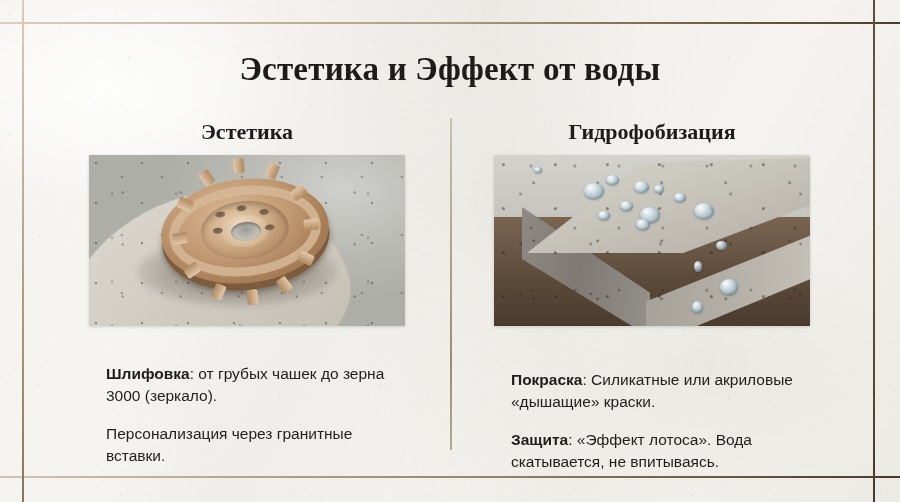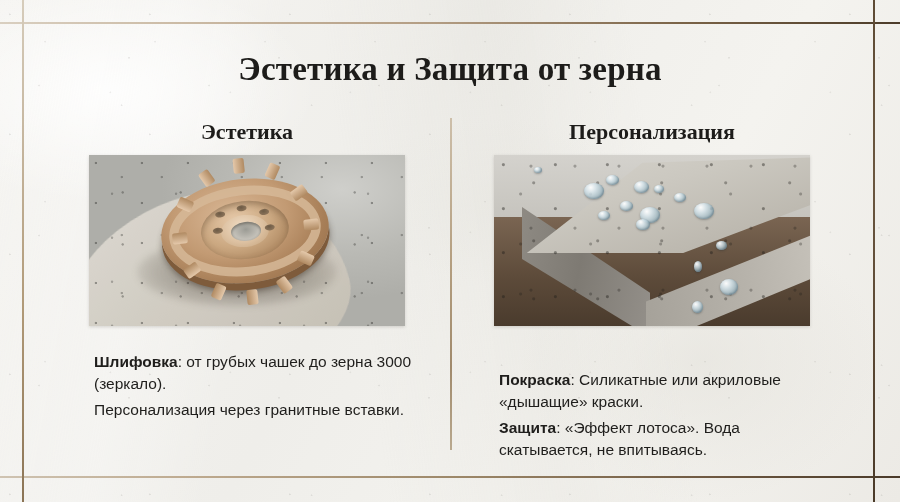--- a/index.html
+++ b/index.html
@@ -286,40 +286,40 @@
 
   
   .body-block {
     position: absolute;
     font-size: 15.5px;
     line-height: 22px;
     color: #1f1e1c;
   }
   .body-block.left  { left: 90px;  top: 347px; width: 330px; }
   .body-block.right { left: 495px; top: 347px; width: 330px; }
-  .body-para { margin: 4px; }
+  .body-para { margin: 16px; }
   .body-para + .body-para { margin-top: 0px; }
   .body-para.gap { margin-top: 22px; }
   .lead { font-weight: bold; }
 </style>
 </head>
 <body>
 
 <div class="slide">
 
   <div class="bg-texture"></div>
   <div class="bg-streaks"></div>
   <div class="bg-speckle"></div>
 
   <div class="frame-line frame-h-top"></div>
   <div class="frame-line frame-h-bottom"></div>
   <div class="frame-line frame-v-left"></div>
   <div class="frame-line frame-v-right"></div>
 
-  <div class="title">Эстетика и Защита от зерна</div>
+  <div class="title">Эстетика и Эффект от воды</div>
 
   <div class="center-divider"></div>
 
   <div class="col-heading left">Эстетика</div>
 
   <div class="photo left">
     <div class="grind-scene"></div>
     <div class="polished-arc"></div>
     <div class="grind-speckle"></div>
     <div class="wheel-shadow"></div>
@@ -351,21 +351,21 @@
 
   <div class="body-block left">
     <p class="body-para">
       <span class="lead">Шлифовка</span><span>: </span><span>от грубых чашек до зерна 3000 (зеркало).</span>
     </p>
     <p class="body-para">
       <span class="lead"></span><span></span><span>Персонализация через гранитные вставки.</span>
     </p>
   </div>
 
-  <div class="col-heading right">Персонализация</div>
+  <div class="col-heading right">Гидрофобизация</div>
 
   <div class="photo right">
     <div class="slab-scene">
       <div class="slab-bg-upper"></div>
       <div class="slab-bg-lower"></div>
       <div class="slab-face-left"></div>
       <div class="slab-face-right"></div>
       <div class="slab-top"></div>
       <div class="slab-pores"></div>
 

